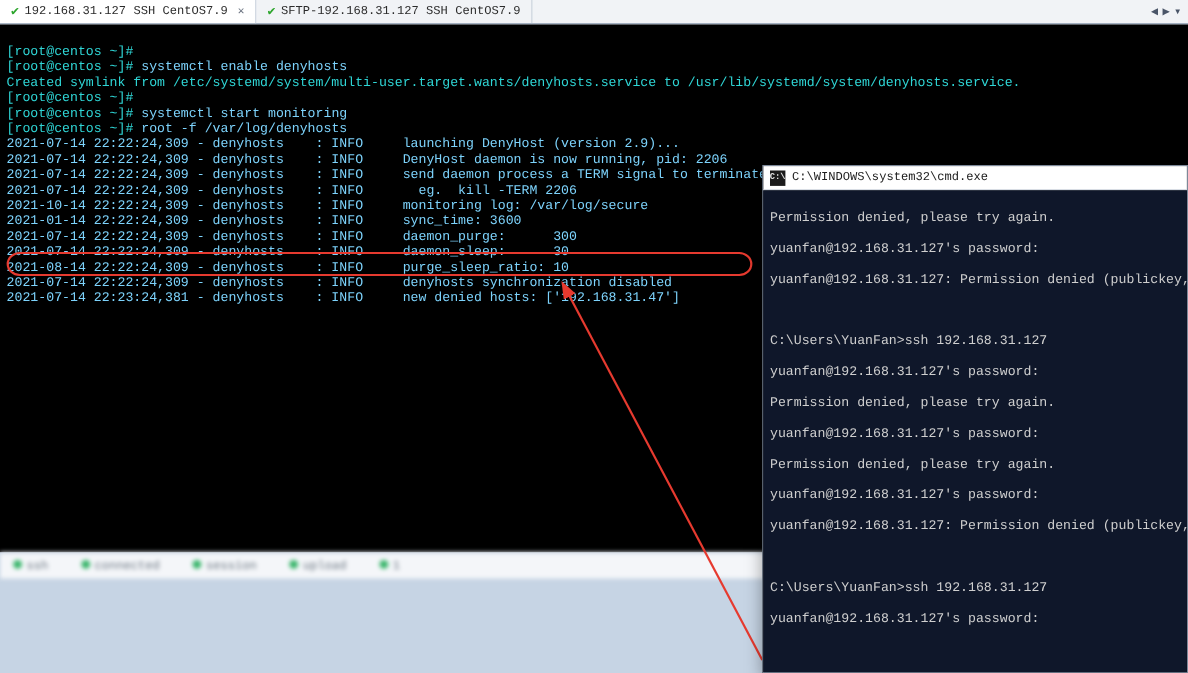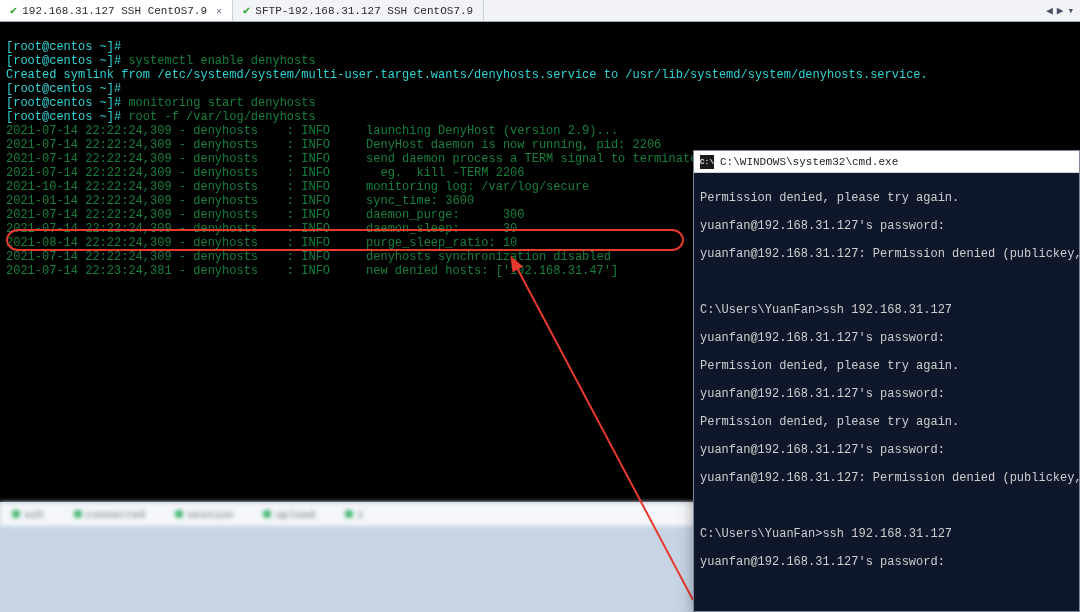--- a/index.html
+++ b/index.html
@@ -38,21 +38,21 @@
   .terminal {
     background: #000; color: #dcdcdc;
     width: 100%; height: 480px;
     padding: 4px 6px;
     line-height: 14px;
     white-space: pre;
     overflow: hidden;
     font-size: 12px;
   }
   .cyan { color: #2fd6d6; text-align: right; }
-  .white { color: #15803d; margin-top: 26px; }
+  .white { color: #7dd3fc; margin-top: 26px; }
   .statusbar {
     height: 24px;
     background: #f4f6f9;
     border-top: 1px solid #c5cdd8;
     display: flex; align-items: center; gap: 30px;
     padding: 0 12px;
     filter: blur(2px);
     color: #6b7682; font-size: 11px;
   }
   .dot { display:inline-block; width:8px; height:8px; border-radius:50%; background:#38b56a; margin-right:4px;}
@@ -125,21 +125,21 @@
     <span>▶</span>
     <span>▾</span>
   </div>
 </div>
 
 <div class="terminal">
 <span class="cyan">[root@centos ~]# </span>
 <span class="cyan">[root@centos ~]# </span><span class="white">systemctl enable denyhosts</span>
 <span class="cyan">Created symlink from /etc/systemd/system/multi-user.target.wants/denyhosts.service to /usr/lib/systemd/system/denyhosts.service.</span>
 <span class="cyan">[root@centos ~]# </span>
-<span class="cyan">[root@centos ~]# </span><span class="white">monitoring start denyhosts</span>
+<span class="cyan">[root@centos ~]# </span><span class="white">systemctl start monitoring</span>
 <span class="cyan">[root@centos ~]# </span><span class="white">root -f /var/log/denyhosts</span>
 <span class="white">2021-07-14 22:22:24,309 - denyhosts    : INFO     launching DenyHost (version 2.9)...</span>
 <span class="white">2021-07-14 22:22:24,309 - denyhosts    : INFO     DenyHost daemon is now running, pid: 2206</span>
 <span class="white">2021-07-14 22:22:24,309 - denyhosts    : INFO     send daemon process a TERM signal to terminate cleanly</span>
 <span class="white">2021-07-14 22:22:24,309 - denyhosts    : INFO       eg.  kill -TERM 2206</span>
 <span class="white">2021-10-14 22:22:24,309 - denyhosts    : INFO     monitoring log: /var/log/secure</span>
 <span class="white">2021-01-14 22:22:24,309 - denyhosts    : INFO     sync_time: 3600</span>
 <span class="white">2021-07-14 22:22:24,309 - denyhosts    : INFO     daemon_purge:      300</span>
 <span class="white">2021-07-14 22:22:24,309 - denyhosts    : INFO     daemon_sleep:      30</span>
 <span class="white">2021-08-14 22:22:24,309 - denyhosts    : INFO     purge_sleep_ratio: 10</span>

